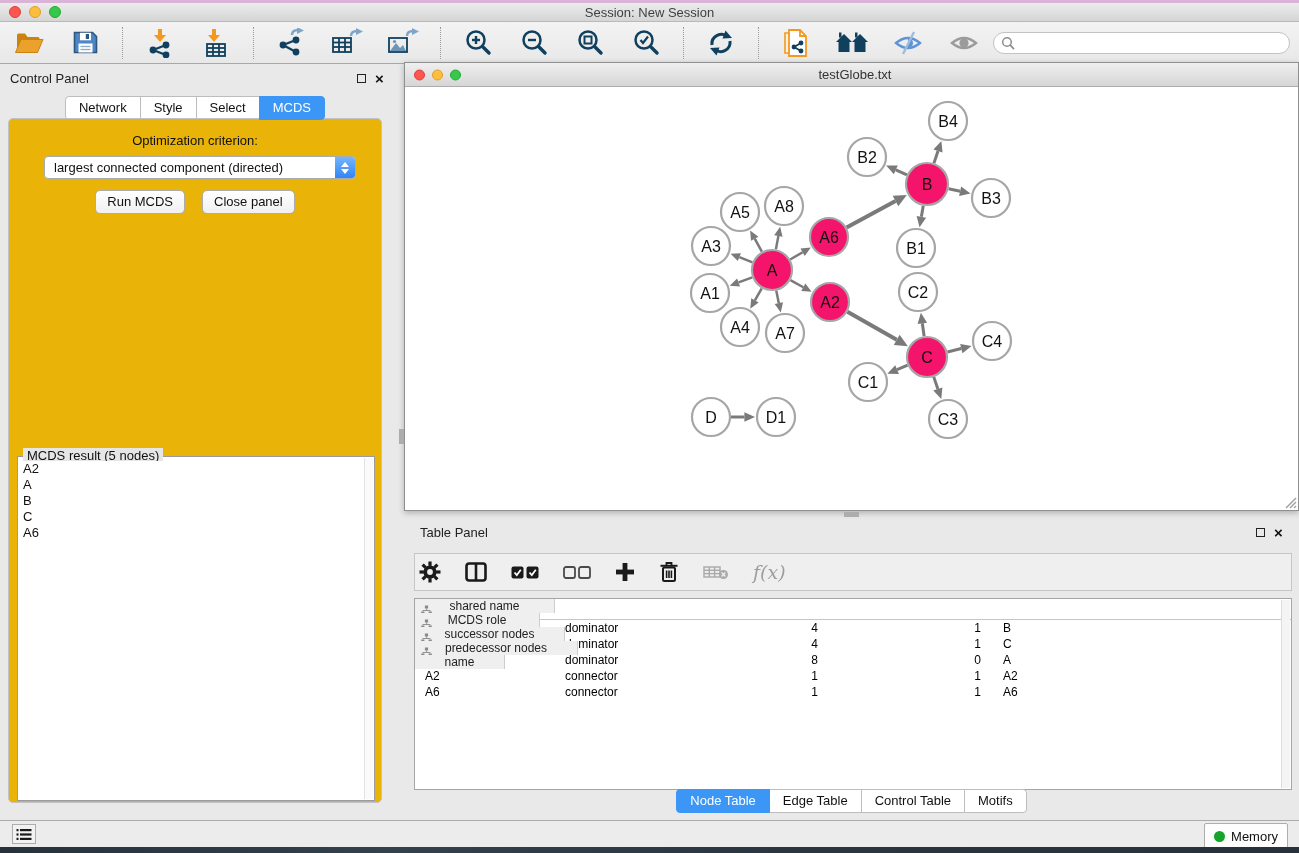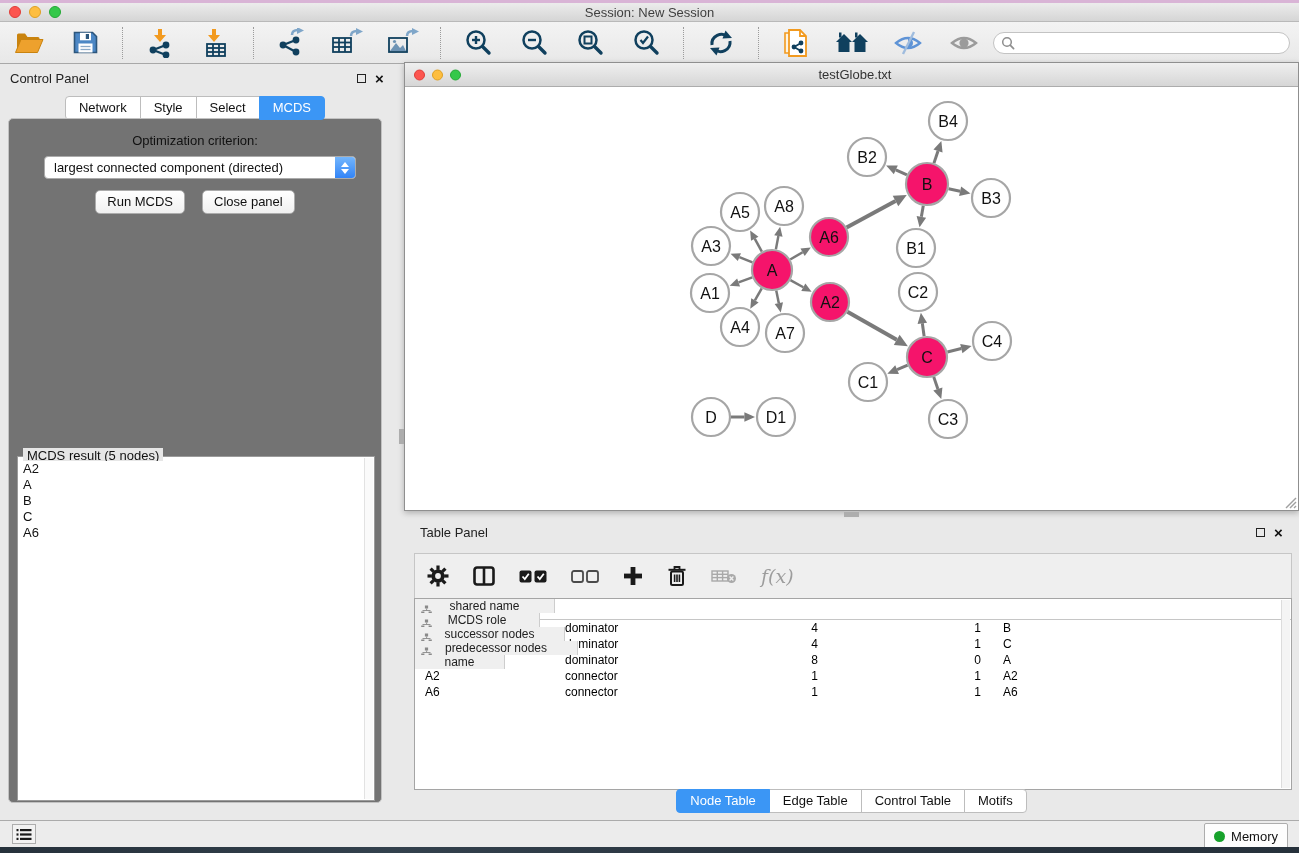--- a/index.html
+++ b/index.html
@@ -36,21 +36,21 @@
   .cp-icons { left:357px; top:73px; }
   .float-icon { width:9px; height:9px; border:1.5px solid #222; display:inline-block; }
   .close-icon { font-size:15px; font-weight:bold; color:#111; line-height:11px; }
   .cp-tabs { position:absolute; left:0; top:96px; width:390px; text-align:center; }
   .tab { display:inline-block; padding:3px 13px 4px; font-size:13px; background:#fff;
     border:1px solid #BDBDBD; margin-left:-1px; color:#111; cursor:pointer; position:relative; }
   .tab:first-child { border-radius:4px 0 0 4px; margin-left:0; }
   .tab:last-child { border-radius:0 4px 4px 0; }
   .tab.active { background:#3B96F5; border-color:#3B96F5; color:#fff; z-index:2; }
   .cp-content { position:absolute; left:8px; top:118px; width:374px; height:685px;
-    background:#737373; border:1px solid #C2C2C2; border-radius:5px; }
+    background:#eab308; border:1px solid #C2C2C2; border-radius:5px; }
   .opt-label { position:absolute; left:0; top:14px; width:100%; text-align:center; font-size:13px; color:#111; }
   .criterion-select { position:absolute; left:35px; top:37px; width:312px; height:23px;
     background:#fff; border:1px solid #ABABAB; border-radius:4px; display:flex; align-items:center; cursor:pointer; }
   .criterion-text { flex:1; font-size:13px; color:#111; padding-left:9px; white-space:nowrap; }
   .stepper { width:20px; height:21px; margin-right:0; border-radius:0 3px 3px 0;
     background:linear-gradient(#73B6FD,#3284F7); display:flex; flex-direction:column;
     align-items:center; justify-content:center; gap:2px; }
   .stepper .up, .stepper .dn { width:0; height:0; border-left:4px solid transparent; border-right:4px solid transparent; }
   .stepper .up { border-bottom:5px solid #fff; }
   .stepper .dn { border-top:5px solid #fff; }
@@ -75,22 +75,22 @@
   .net-traffic { position:absolute; left:9px; top:50%; transform:translateY(-50%); display:flex; gap:7px; }
   .net-traffic .light { width:11px; height:11px; }
   .net-canvas { position:absolute; left:0; top:24px; width:893px; height:423px; }
   .resize-grip { position:absolute; right:1px; bottom:1px; width:14px; height:14px; }
   .v-thumb { position:absolute; left:399px; top:429px; width:5px; height:15px; background:#ADADAD; }
   .h-thumb { position:absolute; left:844px; top:512px; width:15px; height:5px; background:#ADADAD; }
 
   
   .tp-title { position:absolute; left:420px; top:525px; font-size:13px; color:#222; }
   .tp-icons { left:1256px; top:527px; }
-  .tp-toolbar { position:absolute; left:414px; top:553px; width:878px; height:46px;
-    background:#EFEFEF; border:1px solid #C6C6C6; display:flex; align-items:center; padding:0 12px; gap:24px; }
+  .tp-toolbar { position:absolute; left:414px; top:553px; width:878px; height:38px;
+    background:#EFEFEF; border:1px solid #C6C6C6; display:flex; align-items:center; padding:0 4px; gap:24px; }
   .tp-btn { display:flex; align-items:center; justify-content:center; height:30px; cursor:pointer; }
   .fx-label { font-family:"DejaVu Serif", serif; font-style:italic; font-size:19px; color:#9D9D9D; }
   .data-table { position:absolute; left:414px; top:598px; width:878px; height:192px;
     background:#fff; border:1px solid #A5A5A5; overflow:hidden; }
   .thead { display:flex; height:21px; border-bottom:1px solid #C6C6C6;flex-direction:column; }
   .th { background:#EFEFEF; border-right:1px solid #CDCDCD; display:flex; align-items:center;
     justify-content:center; font-size:12px; color:#222; position:relative; cursor:pointer; }
   .th .th-icon { position:absolute; left:6px; top:5px; }
   .tr { display:flex; height:16px; align-items:center; cursor:default; }
   .td { font-size:12px; color:#000; overflow:hidden; white-space:nowrap; }

